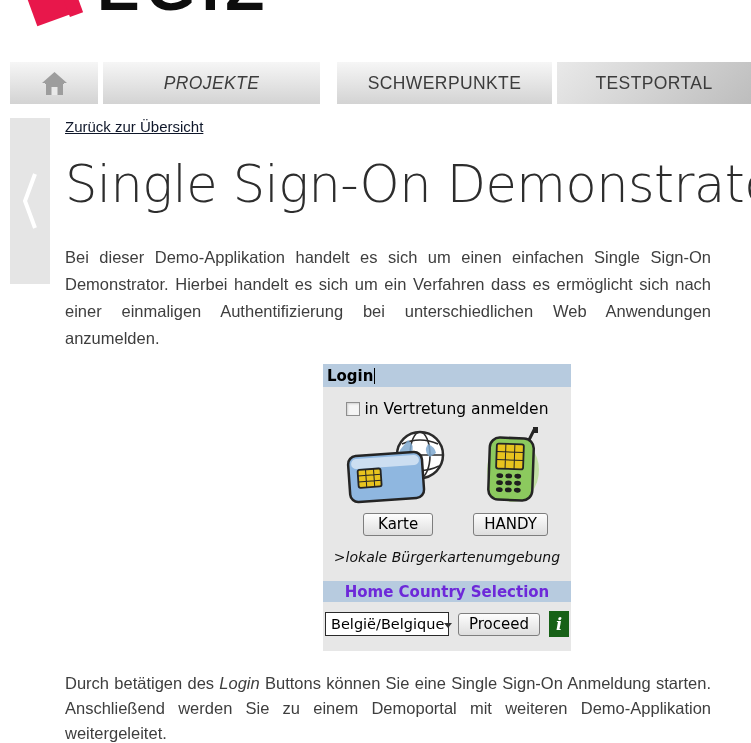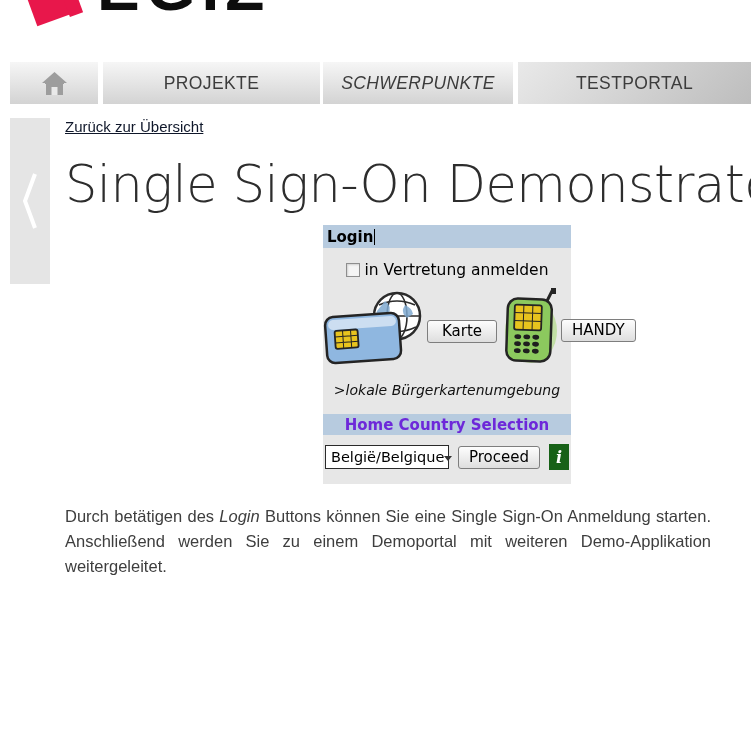--- a/index.html
+++ b/index.html
@@ -19,22 +19,22 @@
     letter-spacing:6px; color:#0d0d0d; font-family:"Liberation Sans", sans-serif; }
 
   
   .nav { position:absolute; top:62px; left:10px; right:0; height:42px; display:flex; }
   .nav-seg {
     background:linear-gradient(#f6f6f6, #d3d3d3);
     display:flex; align-items:center; justify-content:center;
     color:#3c3c3c; font-size:17.5px; letter-spacing:0.4px; cursor:pointer;
   }
   .nav-home { width:88px; margin-right:5px; }
-  .nav-projekte { width:217px; margin-right:3px; }
-  .nav-schwerpunkte { width:190px; margin-right:5px;font-style:italic; }
+  .nav-projekte { width:217px; margin-right:17px;font-style:italic; }
+  .nav-schwerpunkte { width:215px; margin-right:5px; }
   .nav-testportal { flex:1; background:linear-gradient(135deg,#e9e9e9,#bdbdbd); }
 
   
   .pager {
     position:absolute; left:10px; top:118px; width:40px; height:166px;
     background:#e5e5e5; display:flex; align-items:center; justify-content:center; cursor:pointer;
   }
 
   
   .content { position:absolute; left:65px; top:118px; width:646px; }
@@ -56,21 +56,21 @@
     background:#b7cbdf; height:23px; padding-left:4px; display:flex; align-items:center;
     font-size:15px; font-weight:bold; color:#000;
   }
   .caret { display:inline-block; width:1px; height:16px; background:#000; margin-left:1px; }
   .lw-body { background:#e7e7e7; padding:13px 0 14px 0; }
   .chk-row { display:flex; align-items:center; justify-content:center; gap:5px; }
   .chk-box { width:14px; height:14px; background:#f5f5f5; border:1px solid #8e8e8e;
     box-shadow:inset 1px 1px 2px rgba(0,0,0,0.15); cursor:pointer; }
   .chk-label { font-size:15.5px; color:#000; }
   .icons-row { margin-top:8px; display:flex; justify-content:space-evenly; align-items:flex-end; }
-  .icon-col { display:flex; align-items:center; }
+  .icon-col { display:flex; flex-direction:column; align-items:center; }
   .btn {
     margin-top:5px; min-width:70px; padding:1px 10px 2px 10px;
     background:linear-gradient(#fdfdfd,#dedede); border:1px solid #7e7e7e; border-radius:3px;
     font-family:"DejaVu Sans",sans-serif; font-size:15px; color:#000; cursor:pointer;
   }
   .local-link { margin-top:13px; text-align:center; font-size:14px; color:#111; cursor:pointer;font-style:italic; }
   .hcs-band { margin-top:16px; background:#b7cbdf; height:21px; display:flex;
     align-items:center; justify-content:center; font-size:15px; font-weight:bold; color:#6d28d9; }
   .hcs-row { margin-top:9px; display:flex; align-items:center; justify-content:center; gap:9px; }
   .country-select {
@@ -121,20 +121,21 @@
     <svg width="18" height="62" viewBox="0 0 18 62">
       <polyline points="14,4 4,31 14,58" fill="none" stroke="#ffffff" stroke-width="4"></polyline>
     </svg>
   </div>
 
   <div class="content">
     <a class="back-link">Zurück zur Übersicht</a>
 
     <h1 class="title">Single Sign-On Demonstrator</h1>
 
+    <p class="body-text">Bei dieser Demo-Applikation handelt es sich um einen einfachen Single Sign-On Demonstrator. Hierbei handelt es sich um ein Verfahren dass es ermöglicht sich nach einer einmaligen Authentifizierung bei unterschiedlichen Web Anwendungen anzumelden.</p>
 
     
     <div class="login-widget">
       <div class="lw-header">
         <span>Login</span>
         <span class="caret"></span>
       </div>
       <div class="lw-body">
 
         <div class="chk-row">

